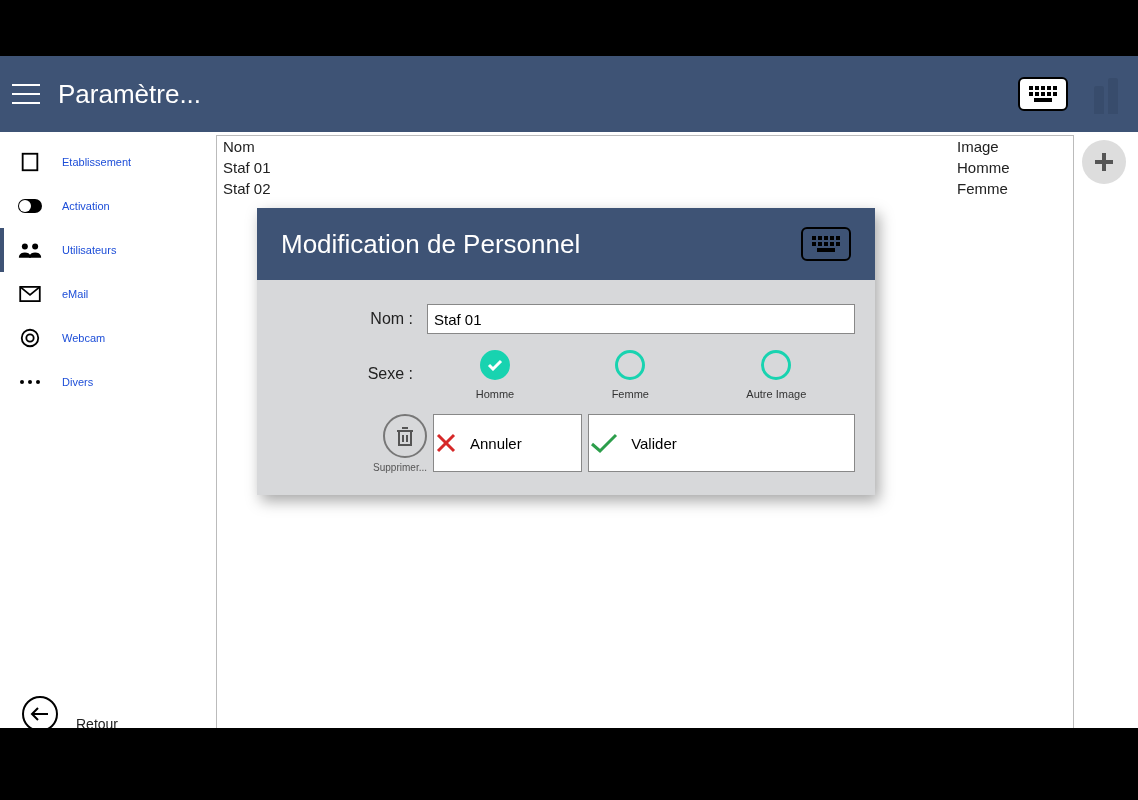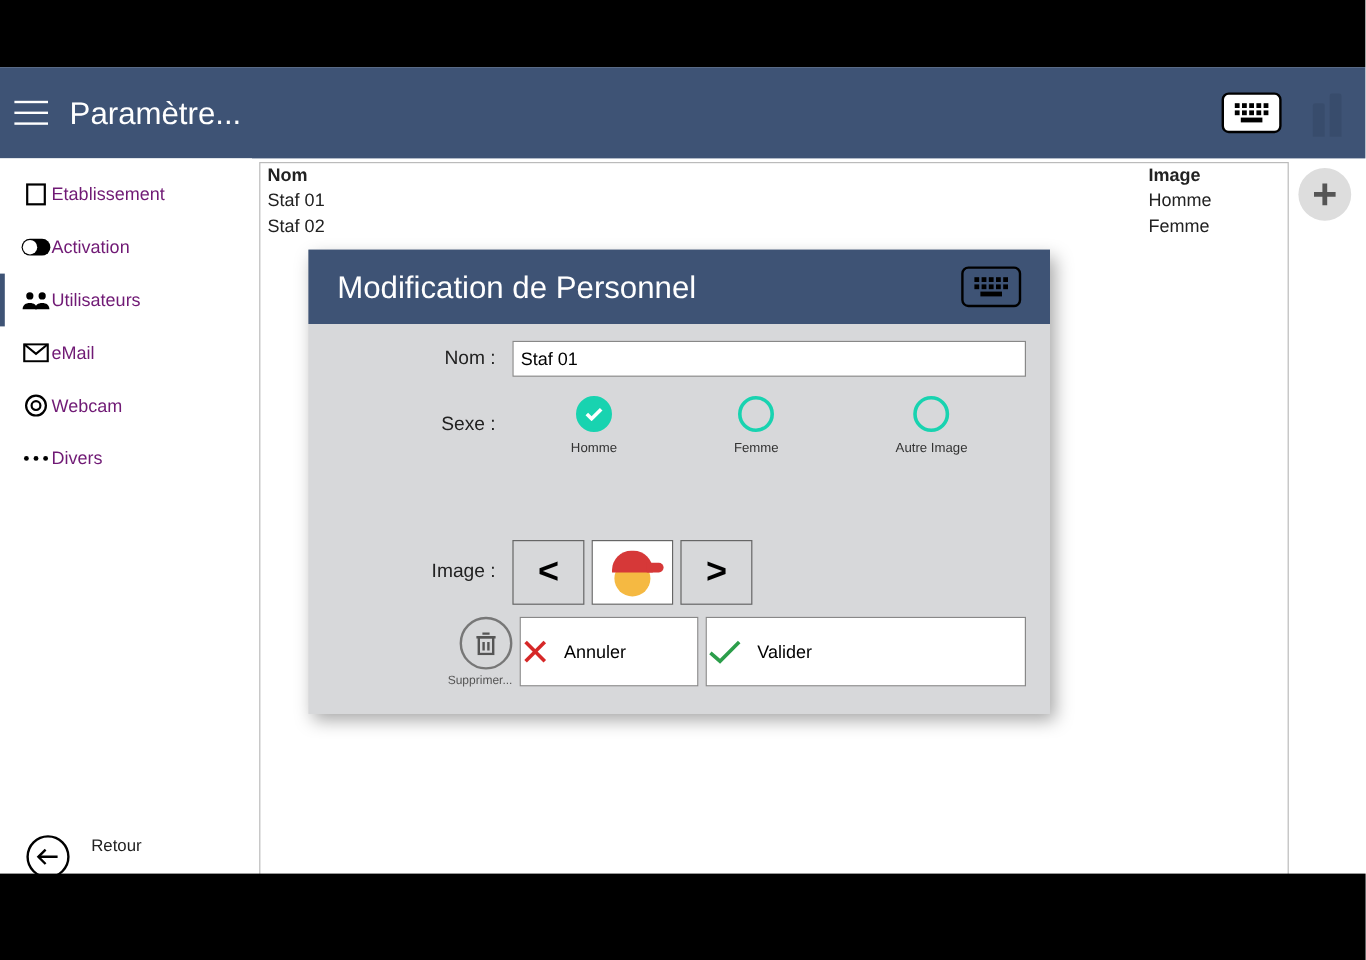--- a/index.html
+++ b/index.html
@@ -14,38 +14,38 @@
 .kbd-icon.dark{background:transparent;border-color:#000}
 .kbd-row{display:flex;gap:2px;justify-content:center}
 .kbd-key{width:4px;height:4px;background:#000}
 .kbd-sp{width:18px;height:4px;background:#000}
 .logo{width:40px;height:40px;margin-left:18px;opacity:.25;position:relative;display:flex;align-items:flex-end;justify-content:center}
 .logo::before,.logo::after{content:"";position:absolute;width:10px;background:#2a3a52;border-radius:2px 2px 0 0}
 .logo::before{height:28px;left:8px}
 .logo::after{height:36px;right:8px}
 .app-body{display:flex;height:612px}
 .sidebar{width:210px;background:#fff;display:flex;flex-direction:column;padding-top:8px}
-.side-item{display:flex;align-items:center;height:44px;padding:0 14px;cursor:pointer;gap:1px;font-size:15px;color:#701a75;border-left:4px solid transparent}
+.side-item{display:flex;align-items:center;height:44px;padding:0 14px;cursor:pointer;gap:20px;font-size:11px;color:#1d4ed8;border-left:4px solid transparent}
 .side-item.active{border-left-color:#3e5375}
 .side-icon{width:24px;height:24px;display:flex;align-items:center;justify-content:center;flex-shrink:0}
 .side-spacer{flex:1}
-.back-item{display:flex;align-items:flex-start;gap:18px;padding:12px 22px;cursor:pointer;font-size:14px;color:#222}
+.back-item{display:flex;align-items:flex-end;gap:18px;padding:12px 22px;cursor:pointer;font-size:14px;color:#222}
 .back-circle{width:36px;height:36px;border:2px solid #000;border-radius:50%;display:flex;align-items:center;justify-content:center;font-size:20px}
 .main{flex:1;padding:0 12px 12px 6px;display:flex;gap:8px}
 .content-box{flex:1;border:1px solid #bbb;background:#fff;position:relative;margin-top:3px}
 .add-btn{width:44px;height:44px;border-radius:50%;background:#ddd;display:flex;align-items:center;justify-content:center;cursor:pointer;font-size:30px;color:#555;margin-top:8px;flex-shrink:0}
 .table{width:100%;font-size:15px;color:#222}
 .tr{display:flex;padding:2px 6px}
-.th{font-weight:700}
+.th{font-weight:400}
 .td-nom{flex:1}
 .td-sex{width:110px}
 .modal{position:absolute;left:40px;top:72px;width:618px;background:#d7d8da;box-shadow:4px 6px 14px rgba(0,0,0,.35)}
-.modal-head{background:#3e5375;height:62px;display:flex;align-items:center;padding:0 24px;color:#fff}
+.modal-head{background:#3e5375;height:72px;display:flex;align-items:center;padding:0 24px;color:#fff}
 .modal-title{font-size:26px;font-weight:300;flex:1}
-.modal-body{padding:14px 20px 22px 20px}
+.modal-body{padding:24px 20px 22px 20px}
 .form-row{display:flex;align-items:center;margin-bottom:14px}
 .form-label{width:150px;text-align:right;padding-right:14px;font-size:16px;color:#222}
 .form-input{flex:1;height:30px;border:1px solid #888;background:#fff;padding:0 6px;font-size:15px}
 .sex-opts{flex:1;display:flex;justify-content:space-around;padding-top:2px}
 .sex-opt{display:flex;flex-direction:column;align-items:center;gap:8px;cursor:pointer}
 .sex-circle{width:30px;height:30px;border:3px solid #18d3b0;border-radius:50%;display:flex;align-items:center;justify-content:center}
 .sex-circle.checked{background:#18d3b0}
 .sex-label{font-size:11px;color:#333}
 .image-row{display:flex;align-items:center;margin-top:70px}
 .img-btns{display:flex;gap:6px}
@@ -233,34 +233,20 @@
               <div class="sex-opt">
                 <div class="sex-circle"></div>
                 <div class="sex-label">Femme</div>
               </div>
               <div class="sex-opt">
                 <div class="sex-circle"></div>
                 <div class="sex-label">Autre Image</div>
               </div>
             </div>
           </div>
-          <div class="image-row">
-            <div class="form-label">Image :</div>
-            <div class="img-btns">
-              <div class="sq-btn">&lt;</div>
-              <div class="avatar-box">
-                <div class="avatar">
-                  <div class="avatar-face"></div>
-                    <div class="avatar-cap"></div>
-                    <div class="avatar-brim"></div>
-                </div>
-              </div>
-              <div class="sq-btn">&gt;</div>
-            </div>
-          </div>
           <div class="action-row">
             <div class="delete-col">
               <div class="trash-circle">
                 <svg width="18" height="20" viewBox="0 0 18 20" fill="none" stroke="#555" stroke-width="2">
                     <rect x="3" y="5" width="12" height="14"></rect>
                     <line x1="1" y1="5" x2="17" y2="5"></line>
                     <line x1="6" y1="2" x2="12" y2="2"></line>
                     <line x1="7" y1="9" x2="7" y2="16"></line>
                     <line x1="11" y1="9" x2="11" y2="16"></line>
                   </svg>

